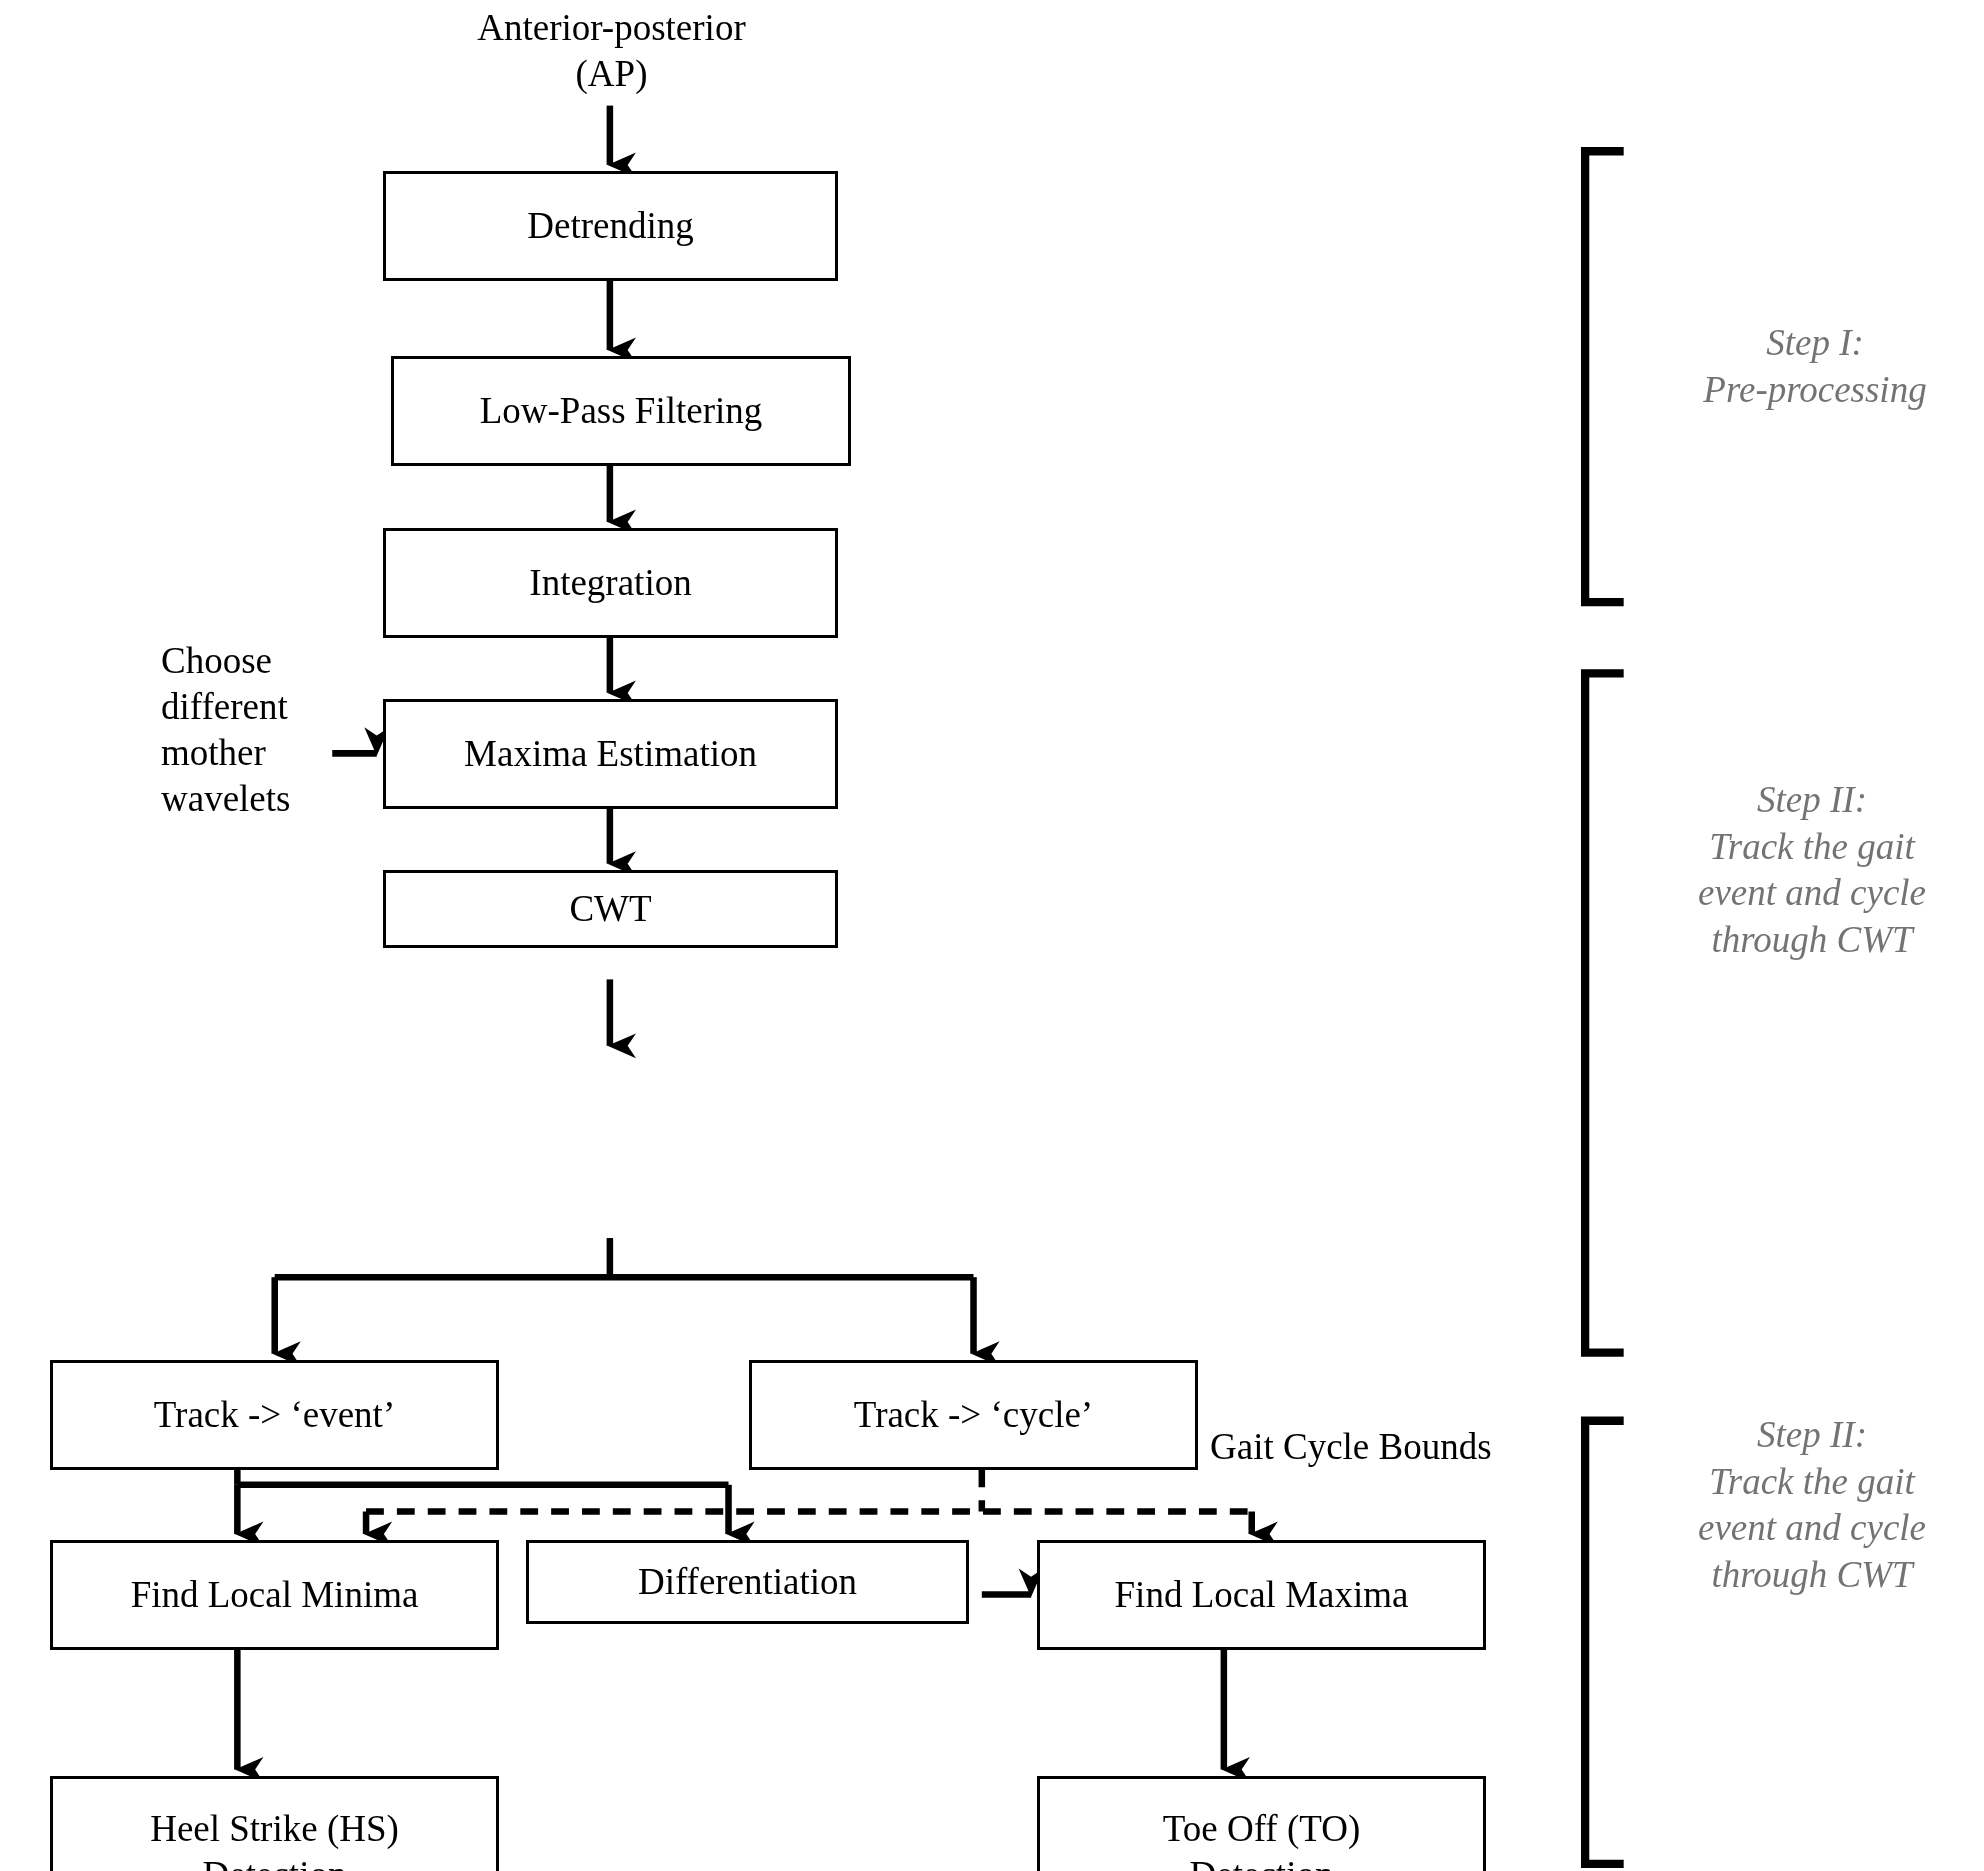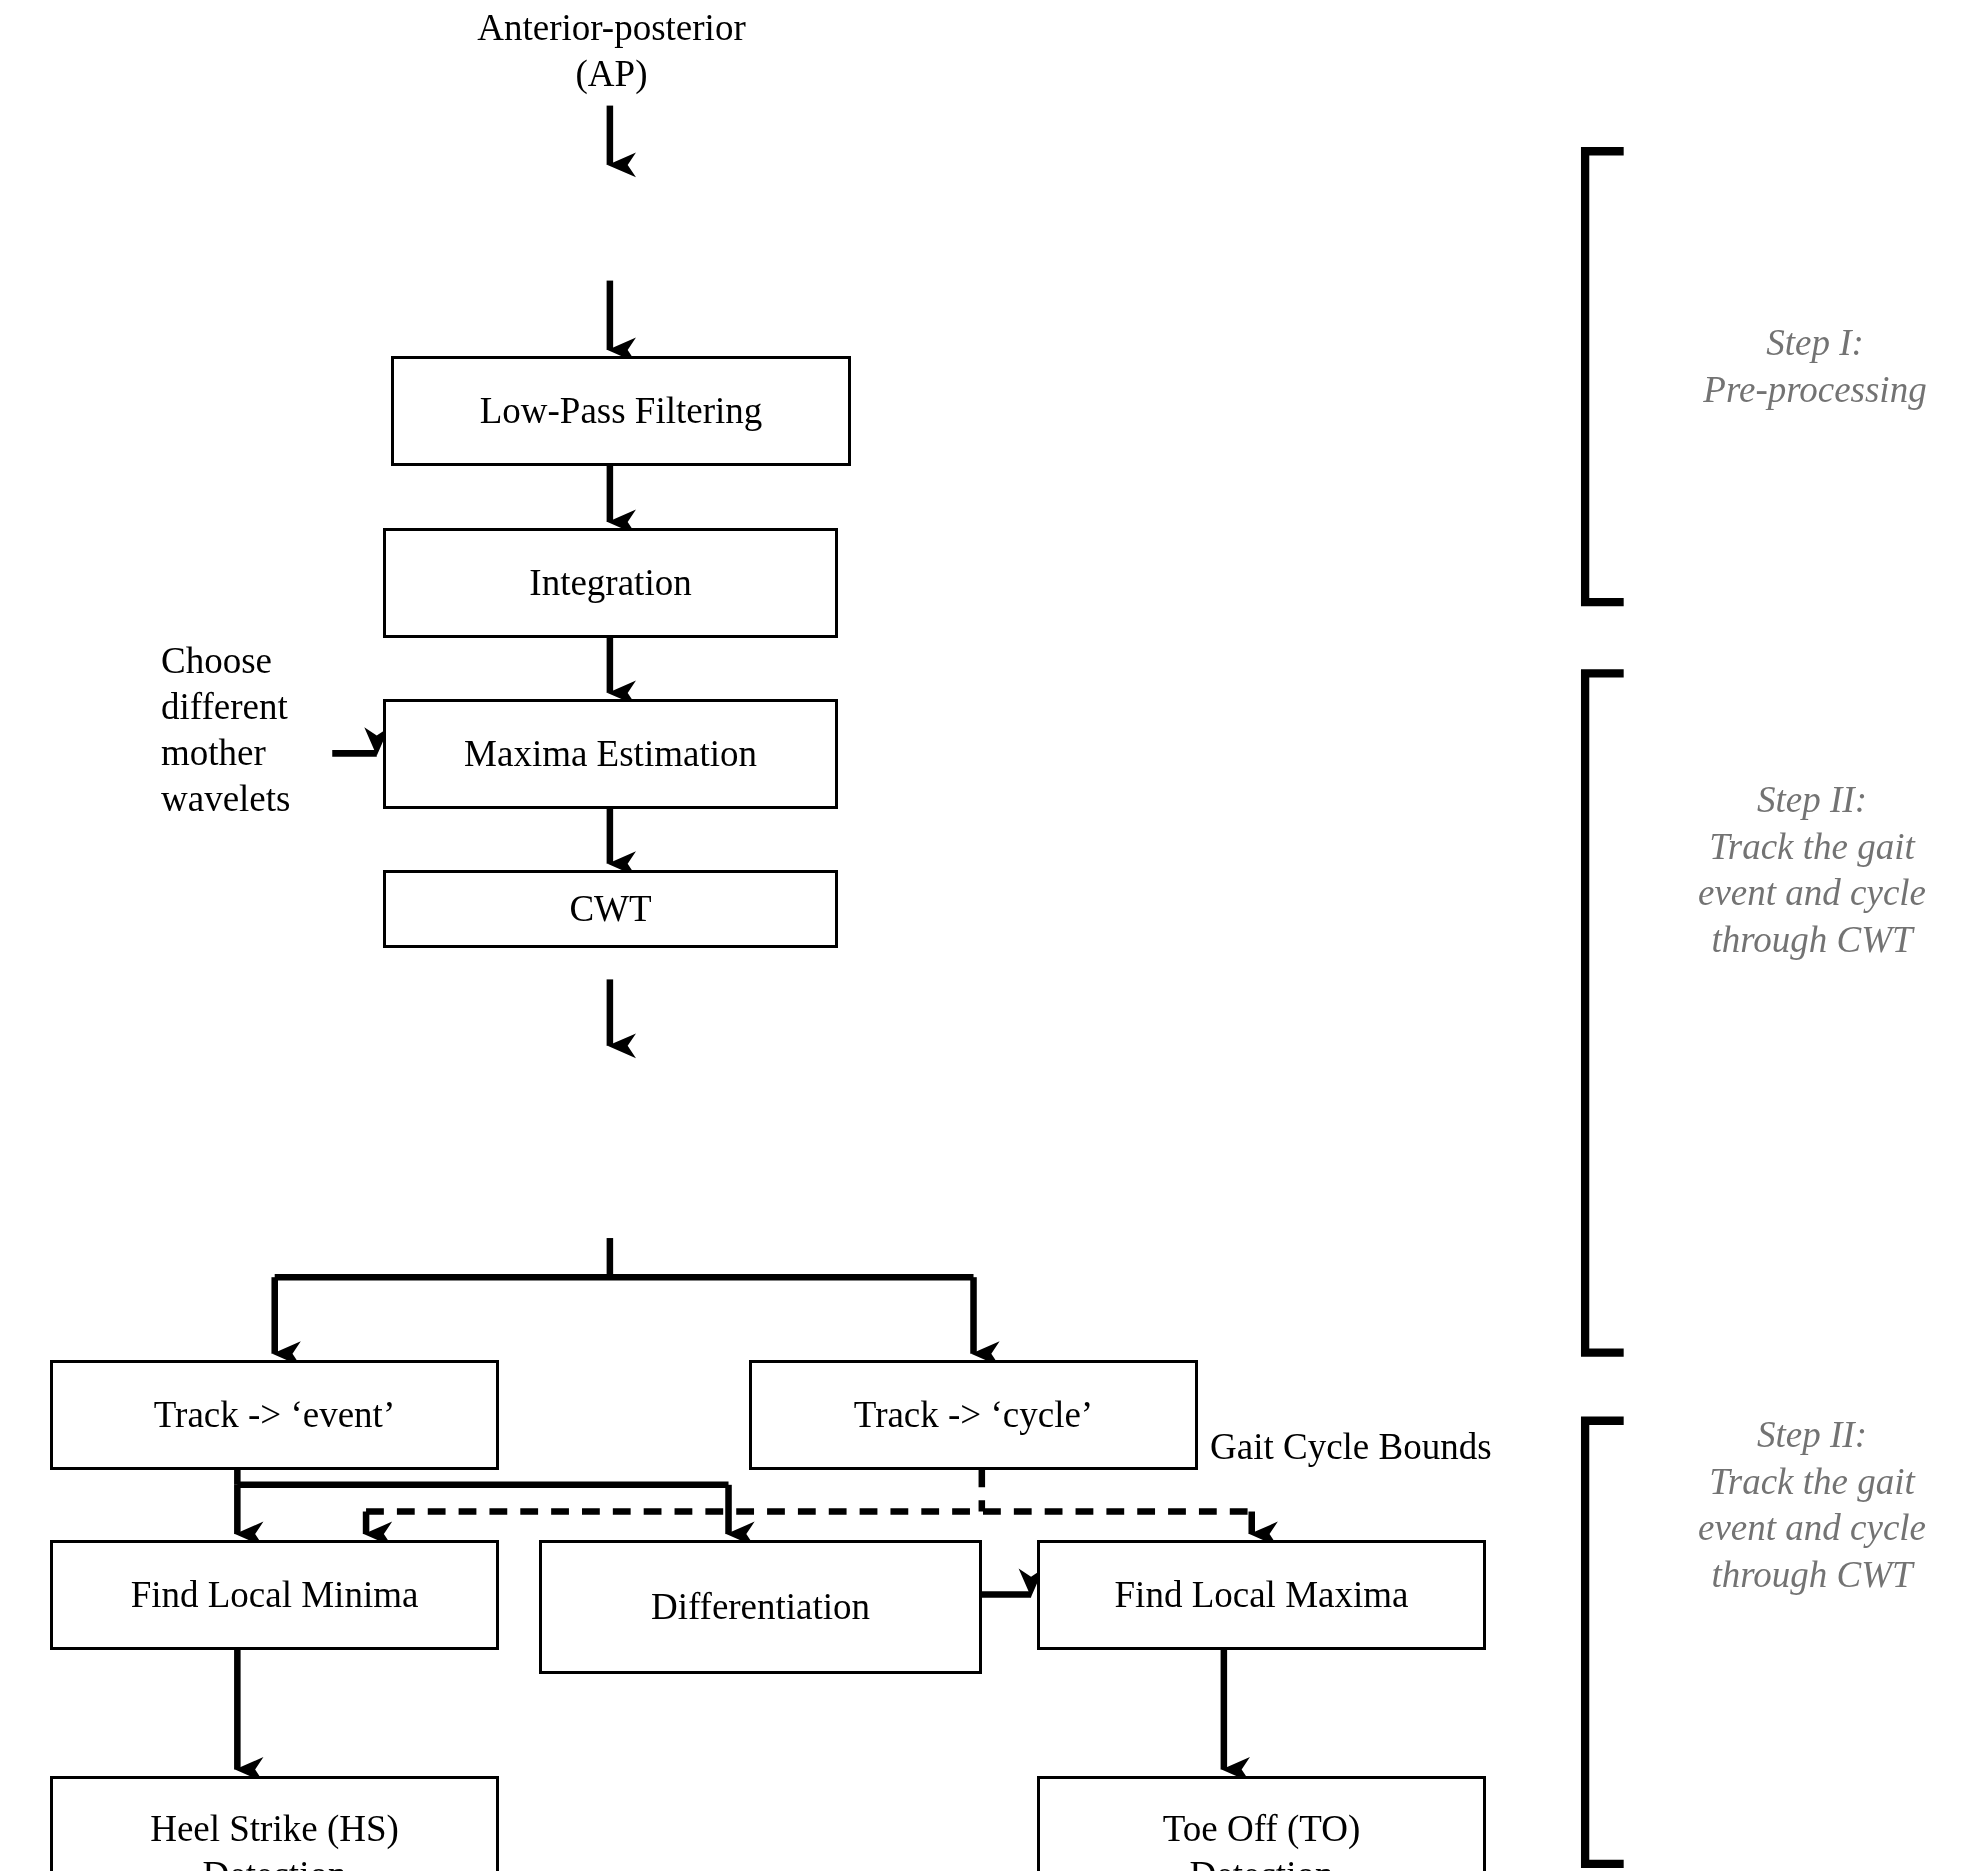--- a/index.html
+++ b/index.html
@@ -111,37 +111,38 @@
   <div class="freetext left" style="left:161px;top:638px;width:178px;">Choose
 different
 mother
 wavelets</div>
 
   <div class="freetext center" style="left:380px;top:4.7px;width:463px;">Anterior-posterior
 (AP)</div>
 
   <div class="freetext left" style="left:1210px;top:1424px;width:368px;">Gait Cycle Bounds</div>
 
+  <div class="node" style="left:383px;top:171px;width:455px;height:110px;">Detrending</div>
 
   <div class="node" style="left:383px;top:356px;width:460px;height:110px;margin-left:8px;">Low-Pass Filtering</div>
 
   <div class="node" style="left:383px;top:528px;width:455px;height:110px;">Integration</div>
 
   <div class="node" style="left:383px;top:699px;width:455px;height:110px;">Maxima Estimation</div>
 
   <div class="node" style="left:383px;top:870px;width:455px;height:78px;">CWT</div>
 
 
   <div class="node" style="left:50px;top:1360px;width:449px;height:110px;">Track -&gt; ‘event’</div>
 
   <div class="node" style="left:749px;top:1360px;width:449px;height:110px;">Track -&gt; ‘cycle’</div>
 
   <div class="node" style="left:50px;top:1540px;width:449px;height:110px;">Find Local Minima</div>
 
-  <div class="node" style="left:539px;top:1540px;width:443px;height:134px;">Differentiation</div>
+  <div class="node" style="left:526px;top:1540px;width:443px;height:84px;">Differentiation</div>
 
   <div class="node" style="left:1037px;top:1540px;width:449px;height:110px;">Find Local Maxima</div>
 
   <div class="node" style="left:50px;top:1776px;width:449px;height:151px;white-space:pre-line;">Heel Strike (HS)
 Detection</div>
 
   <div class="node" style="left:1037px;top:1776px;width:449px;height:151px;white-space:pre-line;">Toe Off (TO)
 Detection</div>
 
   <div class="steplabel" style="left:1655px;top:320px;width:320px;">Step I:

